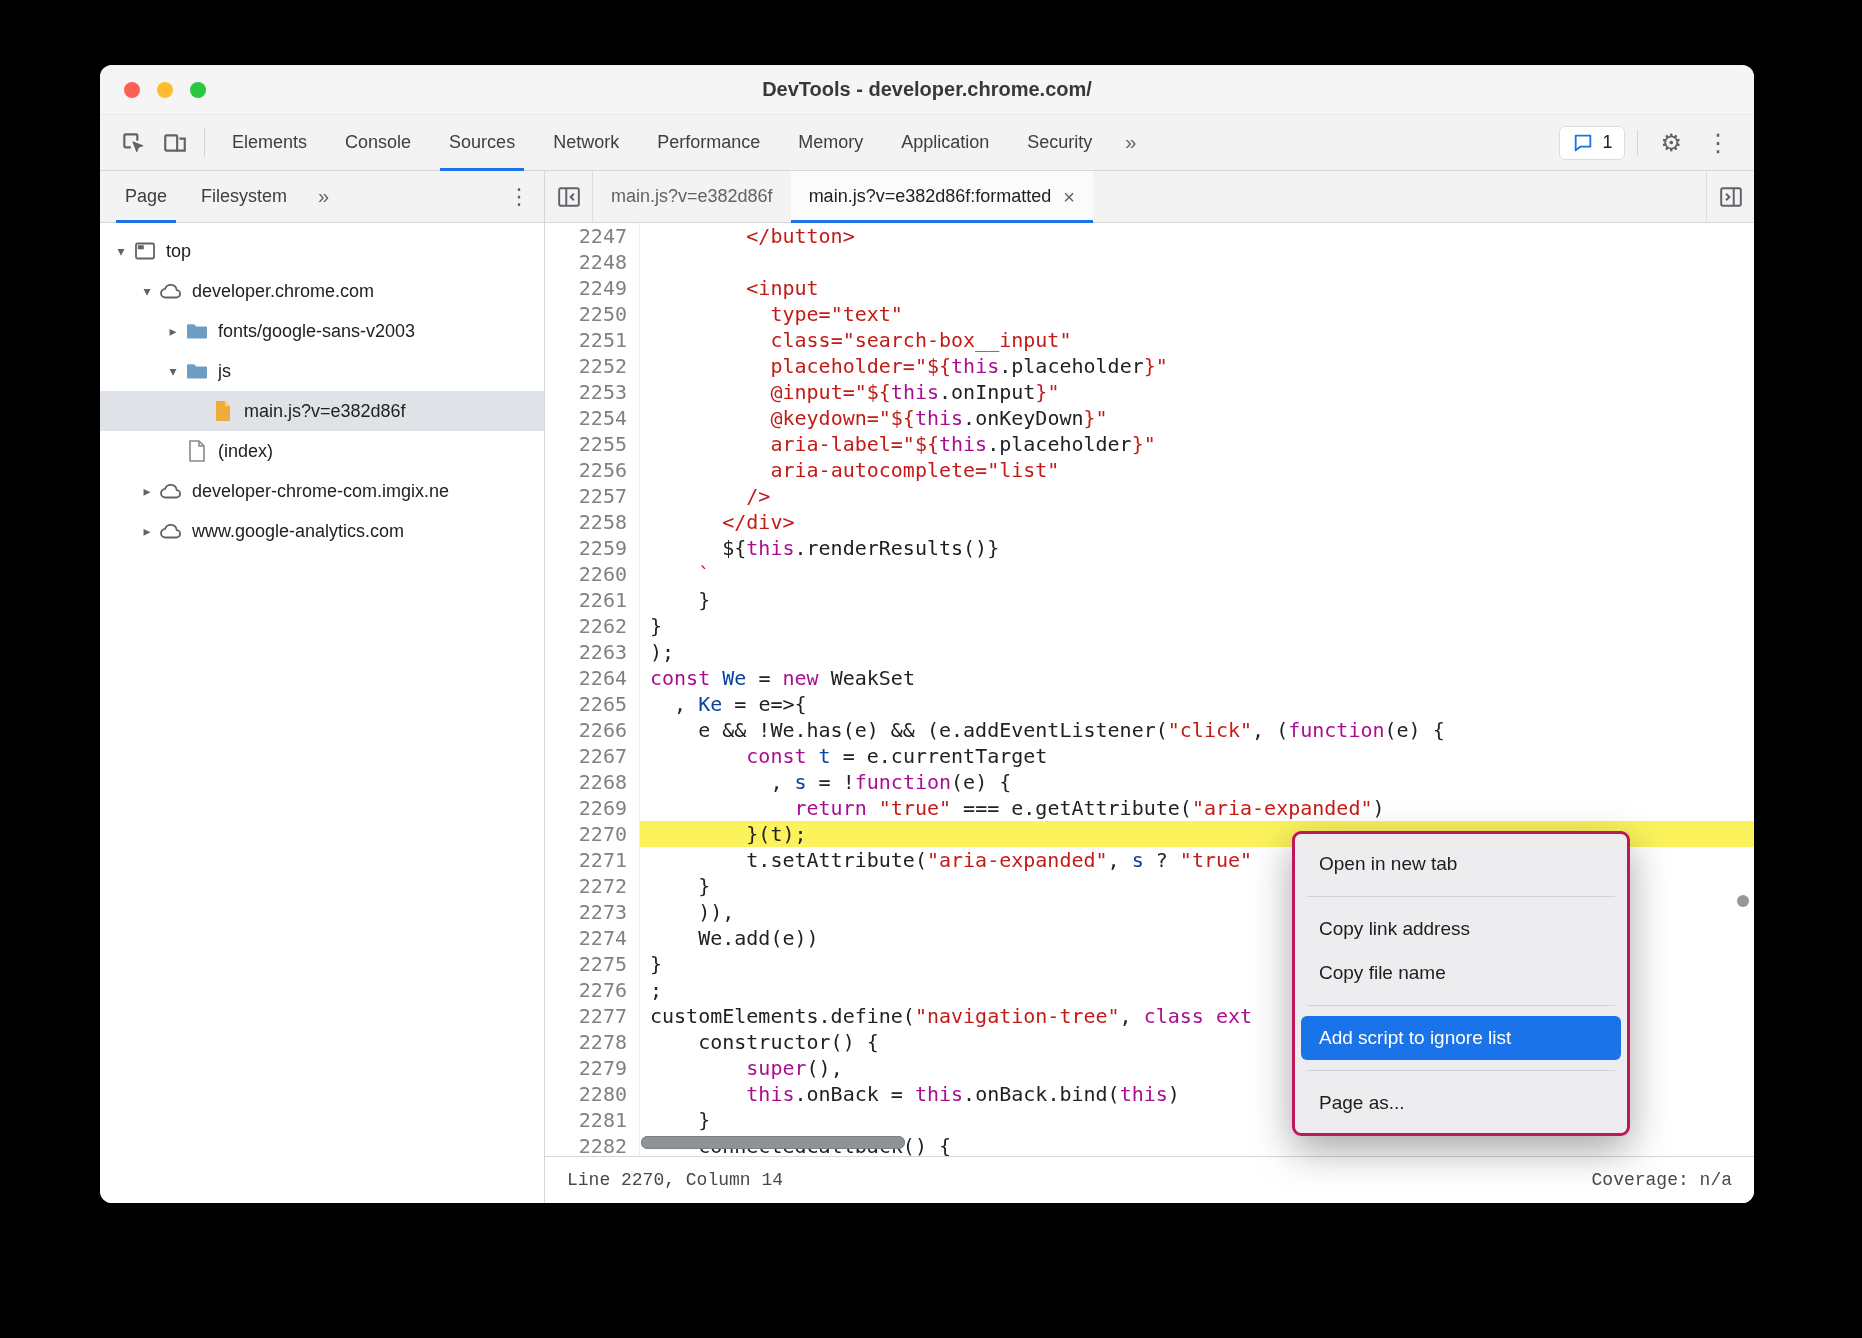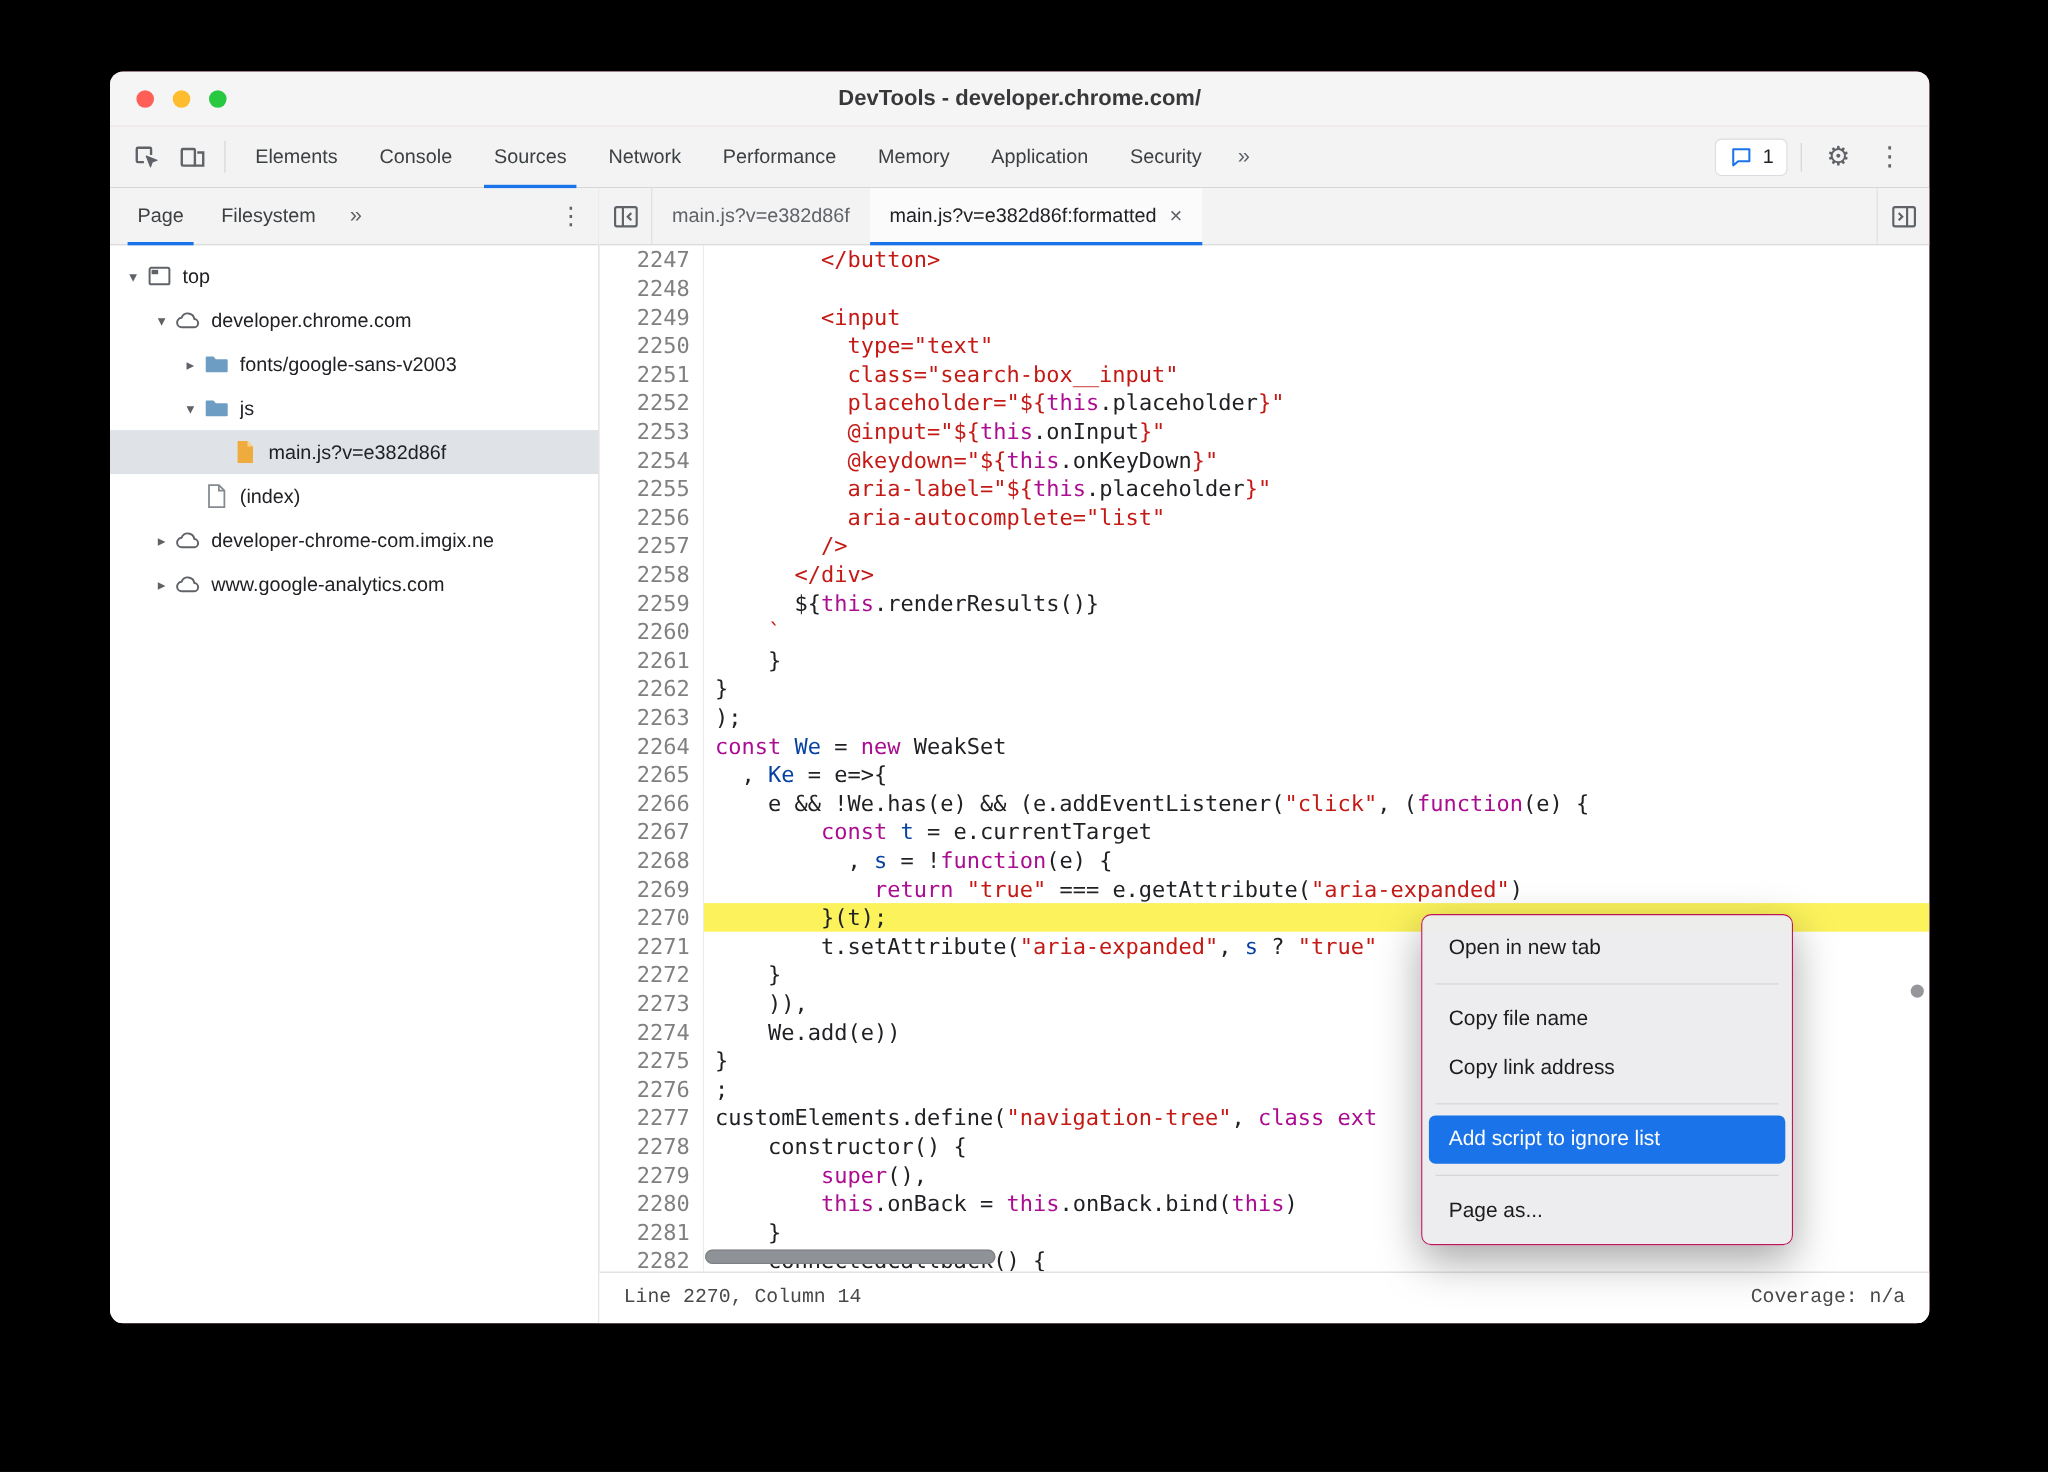--- a/index.html
+++ b/index.html
@@ -64,21 +64,21 @@
   .gutter{width:95px; flex:none; text-align:right; padding-right:12px; color:#808080; border-right:1px solid #ececec; cursor:pointer;}
   .code-text{flex:1; white-space:pre; padding-left:10px; color:var(--plain);}
   .code-row.hl .code-text{background:var(--hl-line);}
   .tk-p{color:var(--plain);text-align:right;} .tk-k{color:var(--kw);} .tk-s{color:var(--str);} .tk-d{color:var(--def);}
   .statusbar{height:47px; flex:none; border-top:1px solid #d6d6d6; background:#fff;
     display:flex; align-items:center; justify-content:space-between; padding:0 22px; font-size:18px; color:#47484a;font-family:Liberation Mono, monospace;}
   .hscroll{position:absolute; left:96px; bottom:54px; width:264px; height:13px; background:#8f9296; border-radius:7px; box-shadow:inset 0 0 0 1px #7d8084; cursor:grab;}
   .vscroll-dot{position:absolute; right:5px; top:724px; width:12px; height:12px; border-radius:50%; background:#97979b; cursor:grab;}
   
   .context-menu{position:absolute; left:1192px; top:766px; width:338px; z-index:20;
-    background:rgba(237,237,239,.98); border:1px solid #be185d; border-radius:9px;
+    background:rgba(237,237,239,.98); border:3px solid #be185d; border-radius:9px;
     box-shadow:0 14px 40px rgba(0,0,0,.35); padding:8px 0;}
   .menu-item{height:44px; margin:0 6px; border-radius:6px; display:flex; align-items:center; padding:0 18px;
     font-size:19px; color:#1d1d1f; cursor:pointer; white-space:nowrap;}
   .menu-item.highlighted{background:var(--accent); color:#fff;}
   .menu-sep{height:1px; background:#d3d3d6; margin:10px 12px;}
 </style>
 </head>
 <body>
 
 <div class="window">
@@ -402,21 +402,21 @@
       <div class="statusbar">
         <span>Line 2270, Column 14</span>
         <span>Coverage: n/a</span>
       </div>
     </div>
   </div>
 
   <div class="context-menu" id="context-menu">
       <div class="menu-item">Open in new tab</div>
       <div class="menu-sep"></div>
+      <div class="menu-item">Copy link address</div>
       <div class="menu-item">Copy file name</div>
-      <div class="menu-item">Copy link address</div>
       <div class="menu-sep"></div>
       <div class="menu-item highlighted">Add script to ignore list</div>
       <div class="menu-sep"></div>
       <div class="menu-item">Page as...</div>
     </div>
 
 </div>
 
 </body></html>

